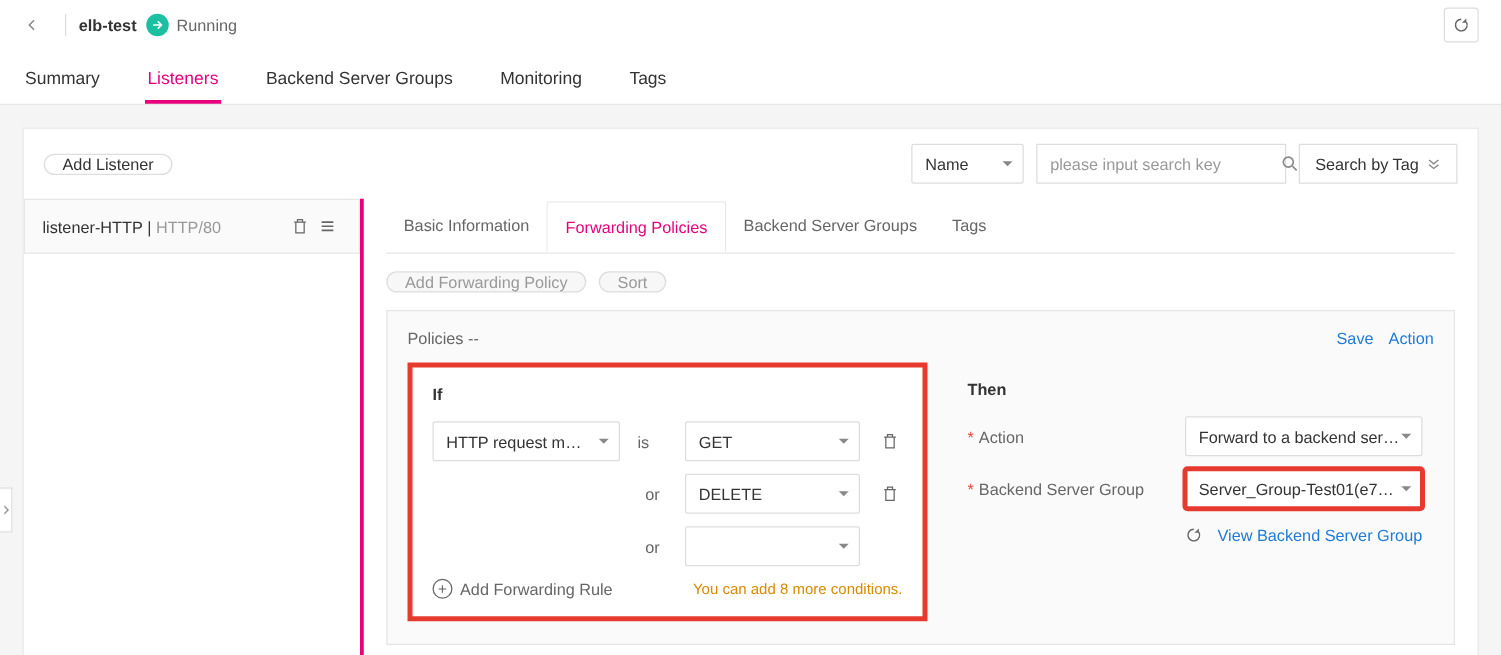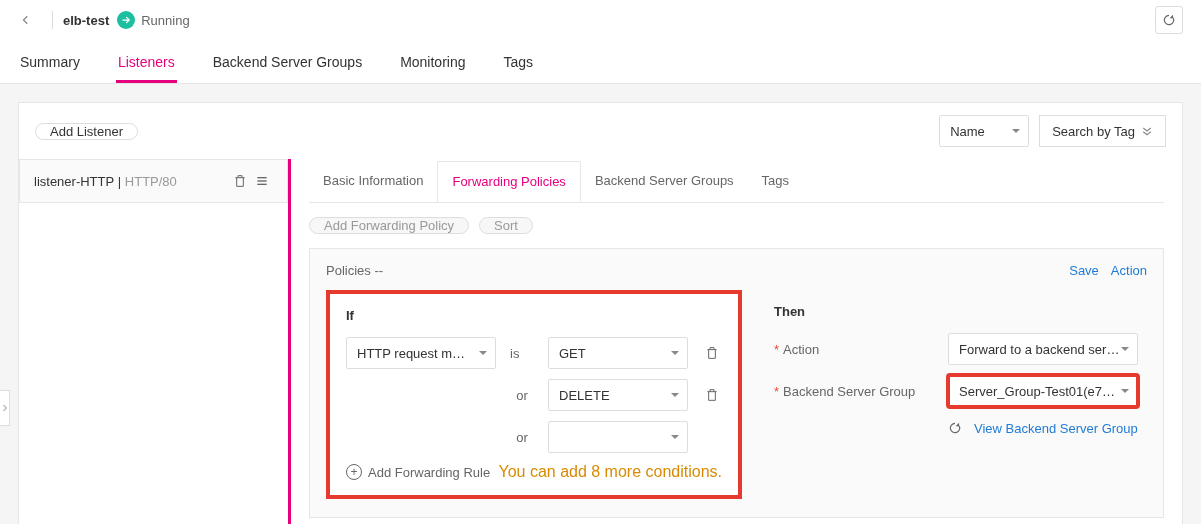--- a/index.html
+++ b/index.html
@@ -219,21 +219,21 @@
     min-height: 32px;
   }
   .cond-select { width: 150px; white-space:nowrap; overflow:hidden; text-overflow:ellipsis; }
   .keyword { color: var(--text-muted); width: 24px; }
   .keyword.or  { width: 24px; text-align:center; }
   .val-select { width: 140px; }
   .trash {
     width: 20px; height:20px; color: var(--text-muted); cursor:pointer;
     display:flex; align-items:center; justify-content:center;
   }
-  .hint { color: #d98a00; font-size: 16px; }
+  .hint { color: #d98a00; font-size: 12px; }
   .add-rule {
     display:flex; align-items:center; gap:6px;
     color: var(--text-muted); cursor:pointer;
     font-size: 13px;
   }
   .plus-circle {
     width:16px; height:16px; border-radius:50%;
     border:1.5px solid var(--text-muted);
     display:flex; align-items:center; justify-content:center;
     font-size: 12px; line-height:1;
@@ -299,20 +299,29 @@
 
 <div class="stage">
   <div class="panel">
 
     <div class="panel-toolbar">
       <button class="btn">Add Listener</button>
       <div class="search-group">
         <div class="select search-name">
           <span>Name</span>
         </div>
+        <div class="search-input">
+          <input type="text" placeholder="please input search key" style="">
+          <span class="icon-btn">
+            <svg viewBox="0 0 24 24" width="16" height="16">
+                <circle cx="10" cy="10" r="6" stroke="#888" stroke-width="2" fill="none"></circle>
+                <line x1="15" y1="15" x2="20" y2="20" stroke="#888" stroke-width="2"></line>
+              </svg>
+          </span>
+        </div>
         <div class="search-tag">
           <span>Search by Tag</span>
           <svg viewBox="0 0 16 16" width="12" height="12">
               <path d="M3 4 L8 8 L13 4 M3 9 L8 13 L13 9" stroke="#888" stroke-width="1.5" fill="none"></path>
             </svg>
         </div>
       </div>
     </div>
 
     <div class="panel-body">

